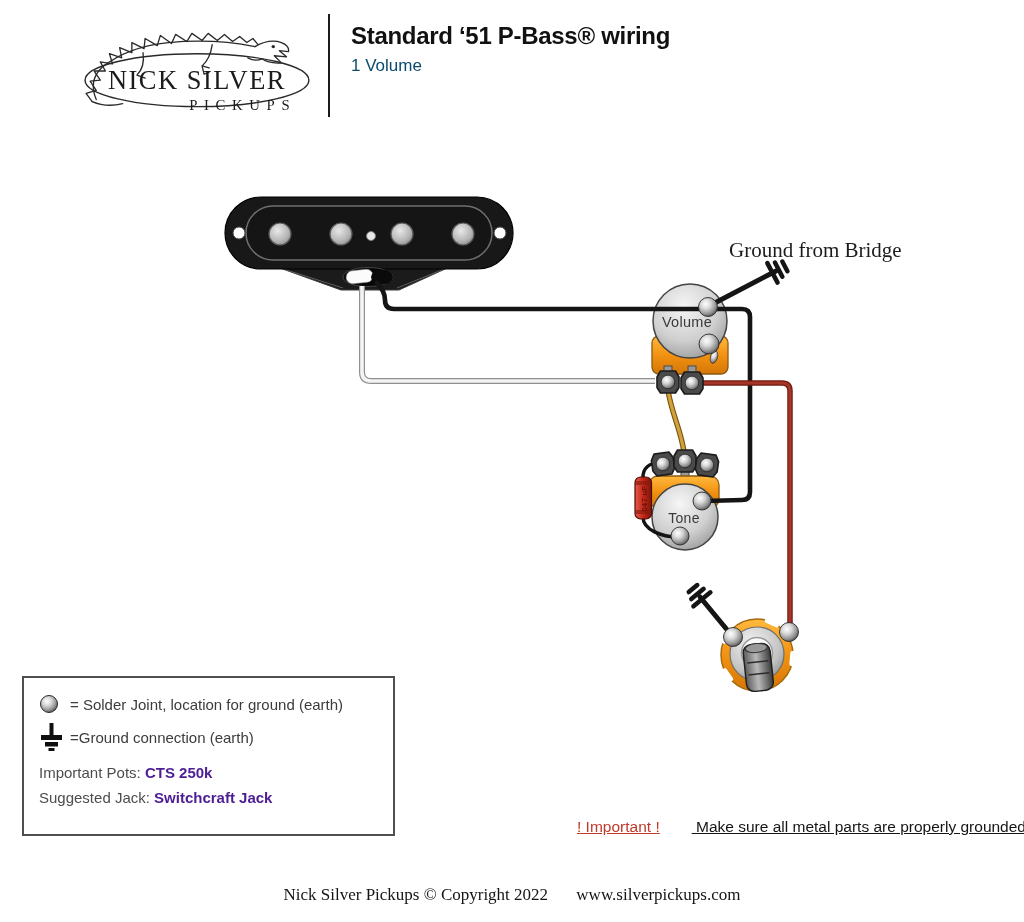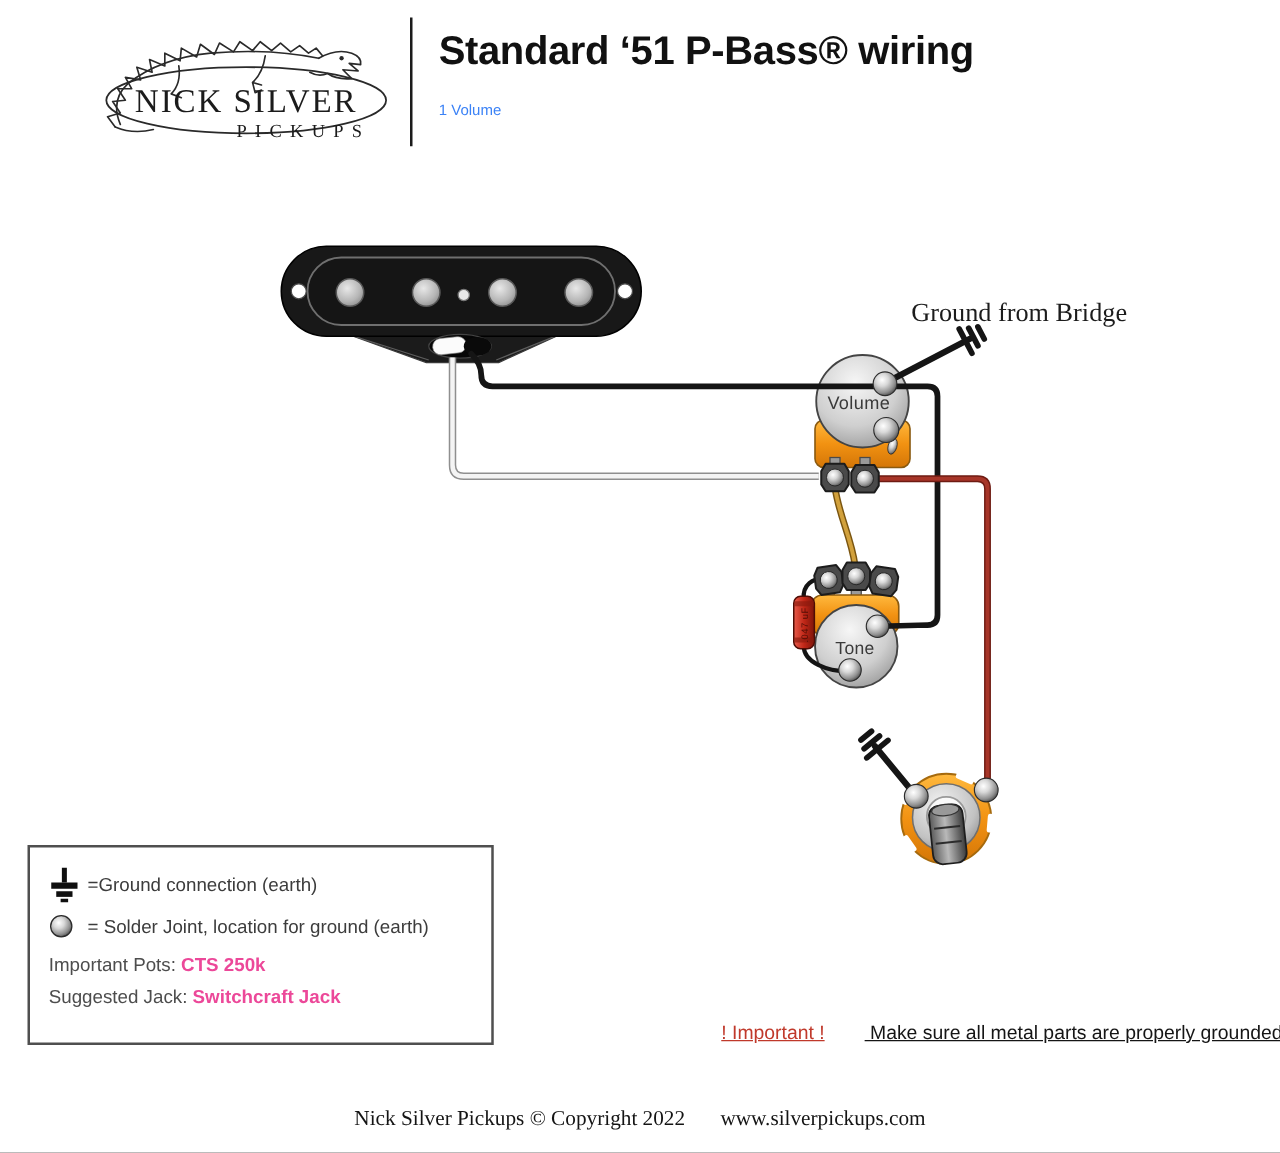--- a/index.html
+++ b/index.html
@@ -2,31 +2,31 @@
 <html><head>
 <meta charset="utf-8">
 <style>
   html,body{margin:0;padding:0;background:#888;}
   #page{position:relative;width:1024px;height:922px;background:#ffffff;overflow:hidden;
         font-family:"Liberation Sans",sans-serif;margin:0 auto;}
   
   #logo{position:absolute;left:82px;top:22px;}
   #divider{position:absolute;left:328px;top:14px;width:2px;height:103px;background:#1b1b1b;}
   #titleblock{position:absolute;left:351px;top:22px;}
-  #titleblock h1{margin:0;font-size:32px;font-weight:bold;letter-spacing:-0.3px;color:#111;}
-  #titleblock .sub{font-size:12px;color:#3b82f6;line-height:20px;margin-top:19px;}
+  #titleblock h1{margin:0;font-size:24px;font-weight:bold;letter-spacing:-0.3px;color:#111;}
+  #titleblock .sub{font-size:17px;color:#0c4a6e;line-height:20px;margin-top:6px;}
   
   #diagram{position:absolute;left:0;top:0;}
   
   #legend{position:absolute;left:22px;top:676px;width:373px;height:160px;
           border:2px solid #4f4f4f;box-sizing:border-box;padding:16px 10px 0 15px;}
   .lrow{display:flex;align-items:center;margin-bottom:9px;font-size:15px;color:#3c3c3c;}
   .lrow .icon{width:26px;display:flex;justify-content:flex-start;align-items:center;margin-right:5px;}
   .srow{font-size:15px;color:#4d4d4d;line-height:25px;}
-  .srow b{color:#ec4899;}
+  .srow b{color:#4c1d95;}
   
   #important{position:absolute;left:536px;top:818px;font-size:15.5px;white-space:nowrap;}
   #important .red{color:#C0392B;text-decoration:underline;margin-left:41px;}
   #important .blk{color:#151515;text-decoration:underline;padding-left:32px;}
   #footer{position:absolute;left:0;top:885px;width:100%;text-align:center;
           font-family:"Liberation Serif",serif;font-size:17px;color:#141414;}
   #footer span{margin:0 12px;}
 </style>
 </head>
 <body>
@@ -217,47 +217,47 @@
       <circle cx="702" cy="501" r="9" fill="url(#gSolder)"></circle>
       <circle cx="680" cy="536" r="9" fill="url(#gSolder)"></circle>
       <circle cx="733" cy="637" r="9.5" fill="url(#gSolder)"></circle>
       <circle cx="789" cy="632" r="9.5" fill="url(#gSolder)"></circle>
     </g>
 
     <text x="729" y="257" font-family="Liberation Serif, serif" font-size="21" fill="#1c1c1c">Ground from Bridge</text>
   </svg>
 
   <div id="legend">
-    <div class="lrow">
-      <span class="icon">
-        <svg width="25" height="28" viewBox="0 0 25 28" fill="#0f0f0f">
-          <rect x="10.5" y="0" width="4" height="12"></rect>
-          <rect x="2" y="12" width="21" height="5"></rect>
-          <rect x="6" y="19" width="13" height="4.5"></rect>
-          <rect x="9.5" y="25" width="6" height="3"></rect>
-        </svg>
-      </span>
-      <span>=Ground connection (earth)</span>
-    </div>
     <div class="lrow">
       <span class="icon">
         <svg width="20" height="20" viewBox="0 0 20 20">
           <defs>
             <radialGradient id="gSolderL" cx="0.38" cy="0.34" r="0.75">
               <stop offset="0" stop-color="#ffffff"></stop>
                 <stop offset="0.35" stop-color="#d8d8d8"></stop>
               <stop offset="0.72" stop-color="#909090"></stop>
                 <stop offset="1" stop-color="#3a3a3a"></stop>
             </radialGradient>
           </defs>
           <circle cx="10" cy="10" r="8.5" fill="url(#gSolderL)" stroke="#2b2b2b" stroke-width="1"></circle>
         </svg>
       </span>
       <span>= Solder Joint, location for ground (earth)</span>
     </div>
+    <div class="lrow">
+      <span class="icon">
+        <svg width="25" height="28" viewBox="0 0 25 28" fill="#0f0f0f">
+          <rect x="10.5" y="0" width="4" height="12"></rect>
+          <rect x="2" y="12" width="21" height="5"></rect>
+          <rect x="6" y="19" width="13" height="4.5"></rect>
+          <rect x="9.5" y="25" width="6" height="3"></rect>
+        </svg>
+      </span>
+      <span>=Ground connection (earth)</span>
+    </div>
     <div class="srow"><span>Important Pots: </span><b>CTS 250k</b></div>
     <div class="srow"><span>Suggested Jack: </span><b>Switchcraft Jack</b></div>
   </div>
 
   <div id="important"><span class="red">! Important !</span><span class="blk"> Make sure all metal parts are properly grounded</span></div>
 
   <div id="footer">
     <span>Nick Silver Pickups © Copyright 2022</span>
     <span>www.silverpickups.com</span>
   </div>

